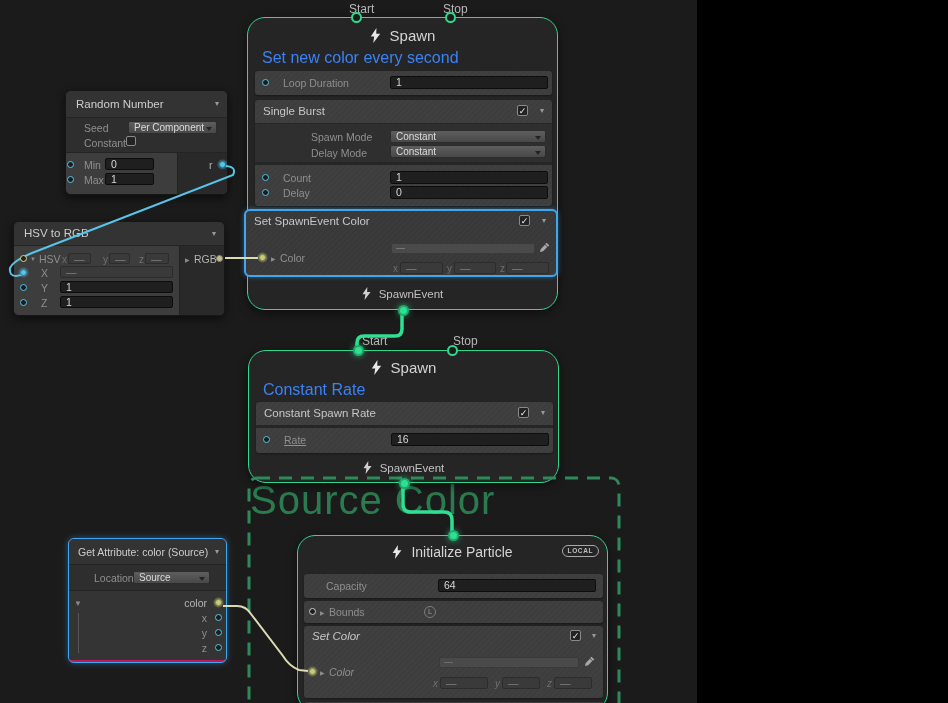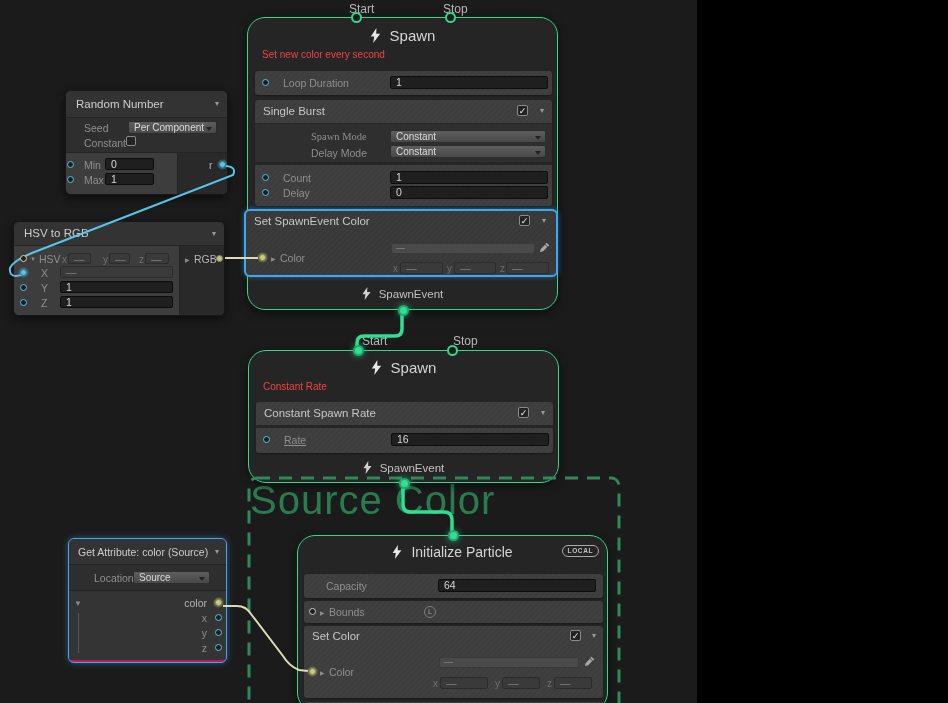--- a/index.html
+++ b/index.html
@@ -46,21 +46,21 @@
   .pwh { width:7px; height:7px; border:1.5px solid #cfcfcf; background:#1e1e1e; } 
   .pgf { width:7px; height:7px; border:1.5px solid #8a8a6e; background:#bdbd90; } 
 
   .tri { position:absolute; font-size:6px; color:#8a8a8a; }
 
   
   .ctx { position:absolute; background:#252525; border:1.5px solid #2fd88c; border-radius:18px;
          box-shadow:0 3px 10px rgba(0,0,0,.5); }
   .ctitle { position:absolute; left:0; right:0; display:flex; justify-content:center; align-items:center; gap:9px;
             color:#d4d4d4; font-size:15px; }
-  .cnote { position:absolute; color:#ef4444; font-size:10px; white-space:nowrap; }
+  .cnote { position:absolute; color:#3b82f6; font-size:16px; white-space:nowrap; }
   .cfoot { position:absolute; left:0; right:0; display:flex; justify-content:center; align-items:center; gap:8px;
            color:#c0c0c0; font-size:11.5px; }
   .blk { position:absolute; background:#3d3d3d; border-radius:3px; box-shadow:0 1px 2px rgba(0,0,0,.35);
          background-image:repeating-linear-gradient(135deg, rgba(255,255,255,.015) 0 2px, transparent 2px 4px); }
   .bhead { position:relative; height:23px; }
   .bhead .t { position:absolute; left:8px; top:5px; font-size:11.5px; color:#c6c6c6; white-space:nowrap; }
   .bset { position:absolute; left:0; right:0; background:#2f2f2f; border-top:1px solid #272727; border-bottom:3px solid #262626; }
   .flowlbl { position:absolute; font-size:12px; color:#b8b8b8; }
 
   .badge { position:absolute; height:12px; border:1px solid #a8a8a8; border-radius:6px; padding:0 5px;
@@ -99,21 +99,21 @@
       <div class="field" style="left:135px;top:5px;width:158px;">1</div>
     </div>
 
     <div class="blk" style="left:7px;top:82px;width:297px;height:106px;">
       <div class="bhead">
         <span class="t">Single Burst</span>
         <span class="chk" style="right:24px;top:5px;">✓</span>
         <span class="chev" style="right:8px;top:6px;">▾</span>
       </div>
       <div class="bset" style="top:23px;height:42px;">
-        <div class="lbl" style="left:56px;top:7px;font-family:Liberation Serif, serif;">Spawn Mode</div>
+        <div class="lbl" style="left:56px;top:7px;">Spawn Mode</div>
         <div class="dd" style="left:135px;top:6px;width:156px;"><span>Constant</span><span class="arr"></span></div>
         <div class="lbl" style="left:56px;top:23px;">Delay Mode</div>
         <div class="dd" style="left:135px;top:21px;width:156px;"><span>Constant</span><span class="arr"></span></div>
       </div>
       <div class="port pc" style="left:7px;top:74px;"></div>
       <div class="lbl" style="left:28px;top:72px;">Count</div>
       <div class="field" style="left:135px;top:71px;width:158px;">1</div>
       <div class="port pc" style="left:7px;top:89px;"></div>
       <div class="lbl" style="left:28px;top:87px;">Delay</div>
       <div class="field" style="left:135px;top:86px;width:158px;">0</div>
@@ -199,21 +199,21 @@
       <div class="field" style="left:134px;top:5px;width:158px;">64</div>
     </div>
 
     <div class="blk" style="left:6px;top:65px;width:299px;height:22px;">
       <div class="port pwh" style="left:5px;top:7px;"></div>
       <span class="tri" style="left:16px;top:8px;">▶</span>
       <div class="lbl" style="left:25px;top:5px;">Bounds</div>
       <div class="lcirc" style="left:120px;top:5px;">L</div>
     </div>
 
-    <div class="blk" style="left:6px;top:90px;width:299px;height:72px;">
+    <div class="blk" style="left:6px;top:90px;width:299px;height:72px;font-style:italic;">
       <div class="bhead" style="height:22px;">
         <span class="t" style="top:4px;">Set Color</span>
         <span class="chk" style="right:22px;top:4px;">✓</span>
         <span class="chev" style="right:7px;top:5px;">▾</span>
       </div>
       <div class="port py" style="left:5px;top:42px;"></div>
       <span class="tri" style="left:16px;top:43px;">▶</span>
       <div class="lbl" style="left:25px;top:40px;">Color</div>
       <div class="swatch" style="left:135px;top:31px;width:140px;">—</div>
       <svg width="11" height="11" viewBox="0 0 12 12" style="position:absolute;left:280px;top:30px;">

